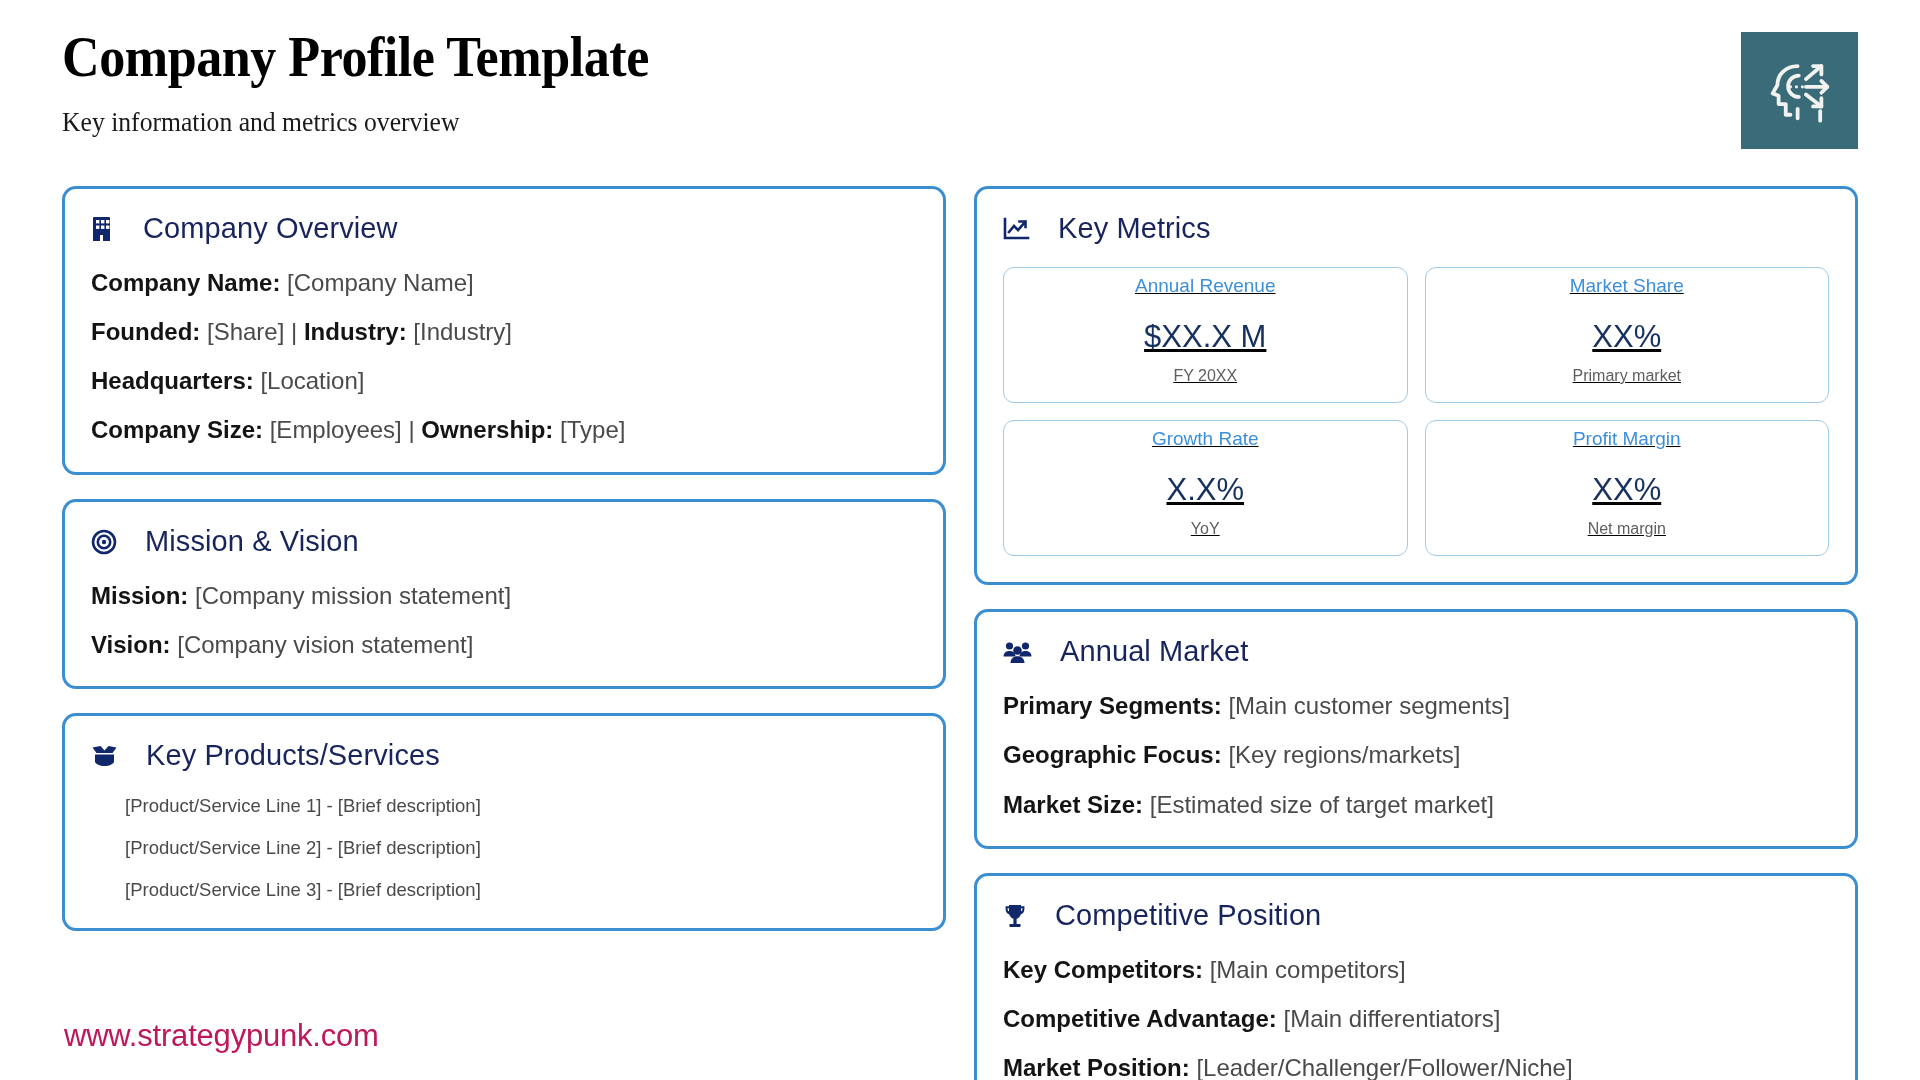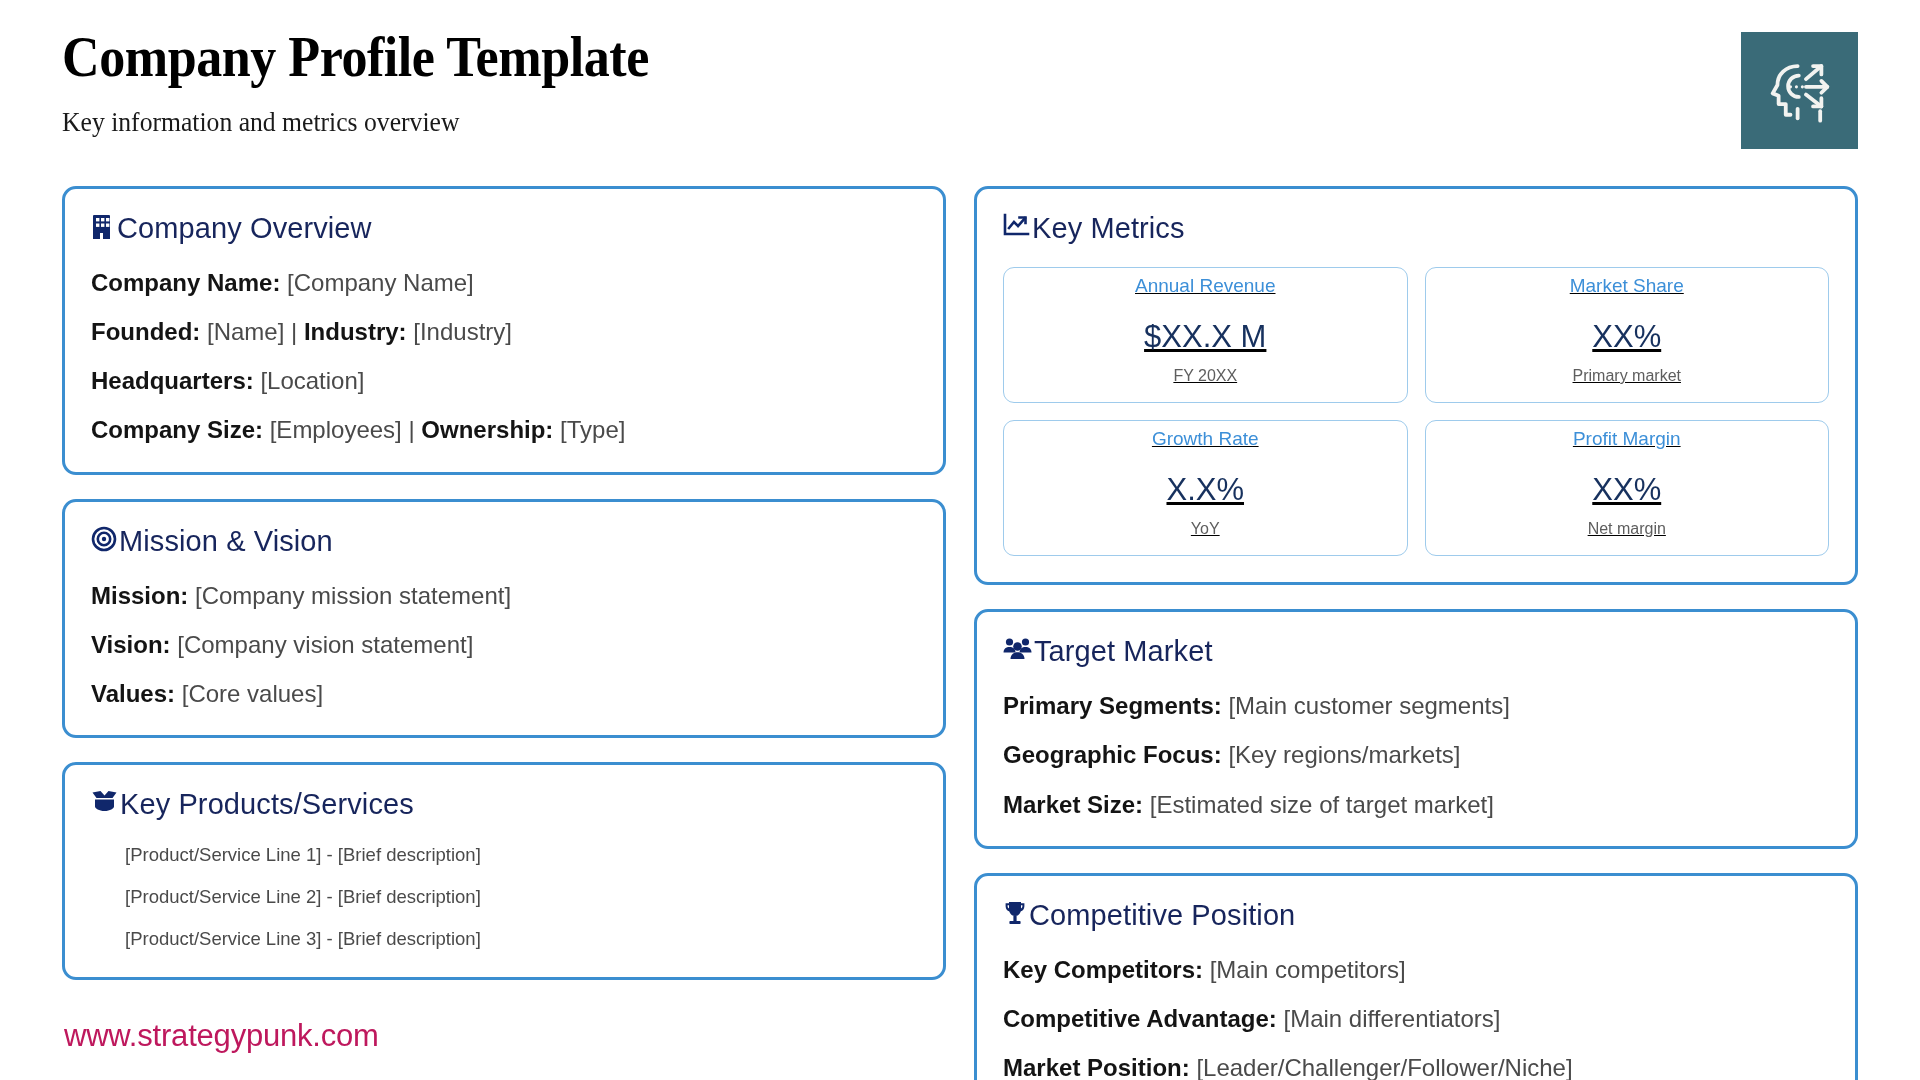--- a/index.html
+++ b/index.html
@@ -79,22 +79,22 @@
   .card {
     border: 3px solid #3b8ed0;
     border-radius: 14px;
     background: #ffffff;
     padding: 24px 26px 26px 26px;
     margin-bottom: 24px;
   }
 
   .card-head {
     display: flex;
-    align-items: flex-start;
-    gap: 2px;
+    align-items: center;
+    gap: 28px;
     margin-bottom: 22px;
   }
   .card-head .icon {
     display: inline-flex;
     align-items: center;
     justify-content: center;
     color: #10276b;
     flex: 0 0 auto;
   }
   .card-title {
@@ -222,21 +222,21 @@
           </svg>
         </span>
         <span class="card-title">Company Overview</span>
       </div>
       <div class="field">
         <span class="lbl">Company Name:</span>
         <span>[Company Name]</span>
       </div>
       <div class="field">
         <span class="lbl">Founded:</span>
-        <span>[Name]</span>
+        <span>[Share]</span>
         <span class="sep"> | </span>
         <span class="lbl">Industry:</span>
         <span>[Industry]</span>
       </div>
       <div class="field">
         <span class="lbl">Headquarters:</span>
         <span>[Location]</span>
       </div>
       <div class="field">
         <span class="lbl">Company Size:</span>
@@ -258,24 +258,20 @@
         </span>
         <span class="card-title">Mission &amp; Vision</span>
       </div>
       <div class="field">
         <span class="lbl">Mission:</span>
         <span>[Company mission statement]</span>
       </div>
       <div class="field">
         <span class="lbl">Vision:</span>
         <span>[Company vision statement]</span>
-      </div>
-      <div class="field">
-        <span class="lbl">Values:</span>
-        <span>[Core values]</span>
       </div>
     </div>
 
     <div class="card">
       <div class="card-head">
         <span class="icon">
           <svg width="27" height="24" viewBox="0 0 27 24" fill="#10276b">
             <path d="M1.5 3.5 L9.5 2 L13.5 6.5 L17.5 2 L25.5 3.5 L21.5 9 H5.5 Z"></path>
             <path d="M4 10.5 H23 V17.5 C23 19.5 19 22 13.5 22 C8 22 4 19.5 4 17.5 Z"></path>
           </svg>
@@ -333,21 +329,21 @@
         <span class="icon">
           <svg width="29" height="24" viewBox="0 0 29 24" fill="#10276b">
             <circle cx="6.5" cy="6" r="3.6"></circle>
             <circle cx="22.5" cy="6" r="3.6"></circle>
             <path d="M0.5 16.5 C0.5 12.8 3.2 11 6.5 11 C9.8 11 12.5 12.8 12.5 16.5 Z"></path>
             <path d="M16.5 16.5 C16.5 12.8 19.2 11 22.5 11 C25.8 11 28.5 12.8 28.5 16.5 Z"></path>
             <circle cx="14.5" cy="10.5" r="4.3"></circle>
             <path d="M7.5 23 C7.5 18.6 10.6 16.2 14.5 16.2 C18.4 16.2 21.5 18.6 21.5 23 Z"></path>
           </svg>
         </span>
-        <span class="card-title">Target Market</span>
+        <span class="card-title">Annual Market</span>
       </div>
       <div class="field">
         <span class="lbl">Primary Segments:</span>
         <span>[Main customer segments]</span>
       </div>
       <div class="field">
         <span class="lbl">Geographic Focus:</span>
         <span>[Key regions/markets]</span>
       </div>
       <div class="field">

